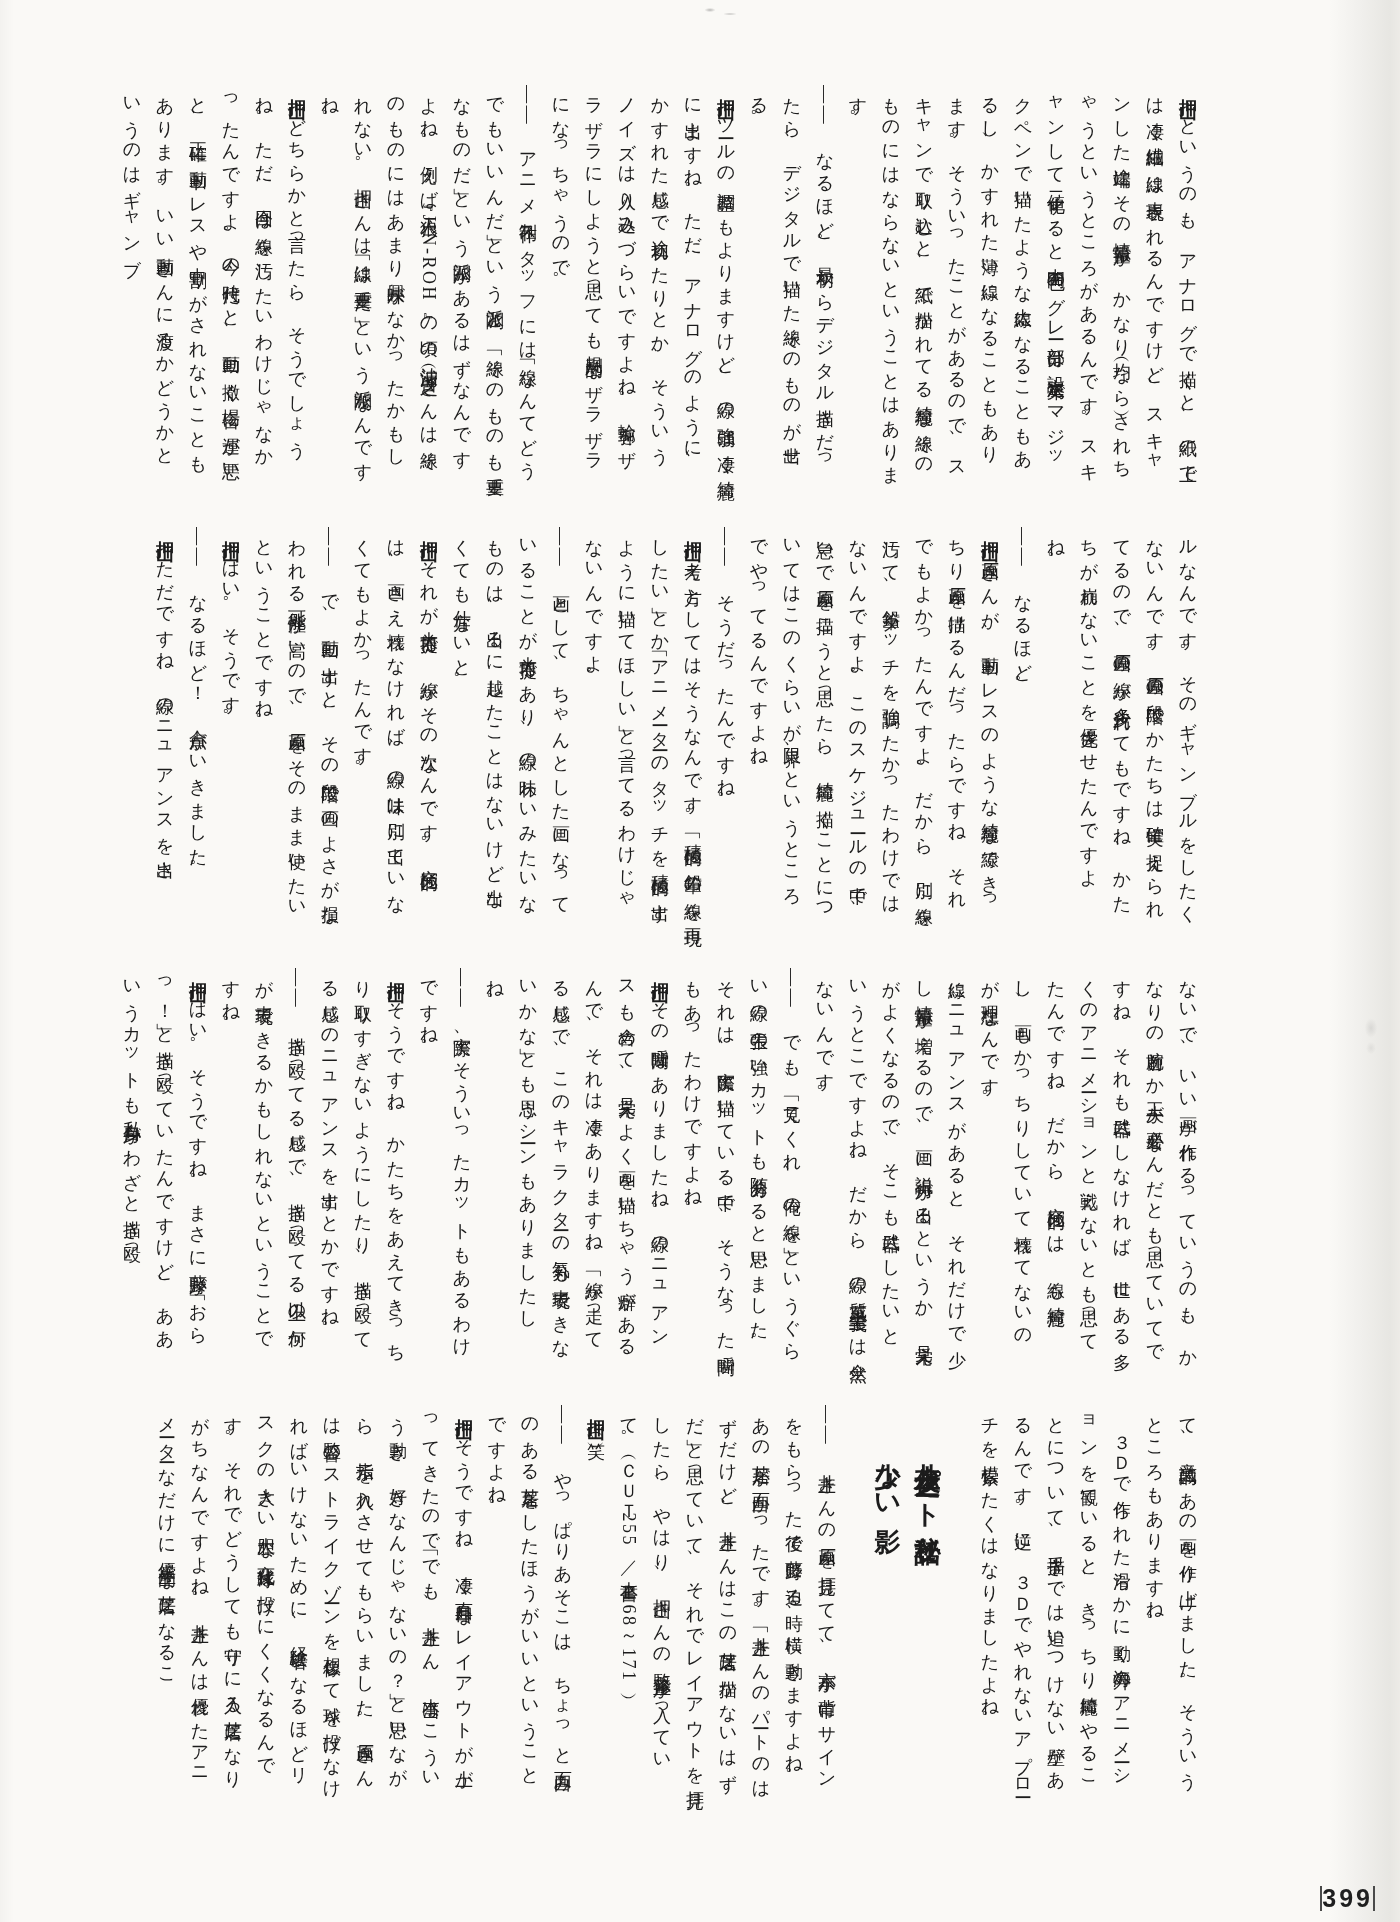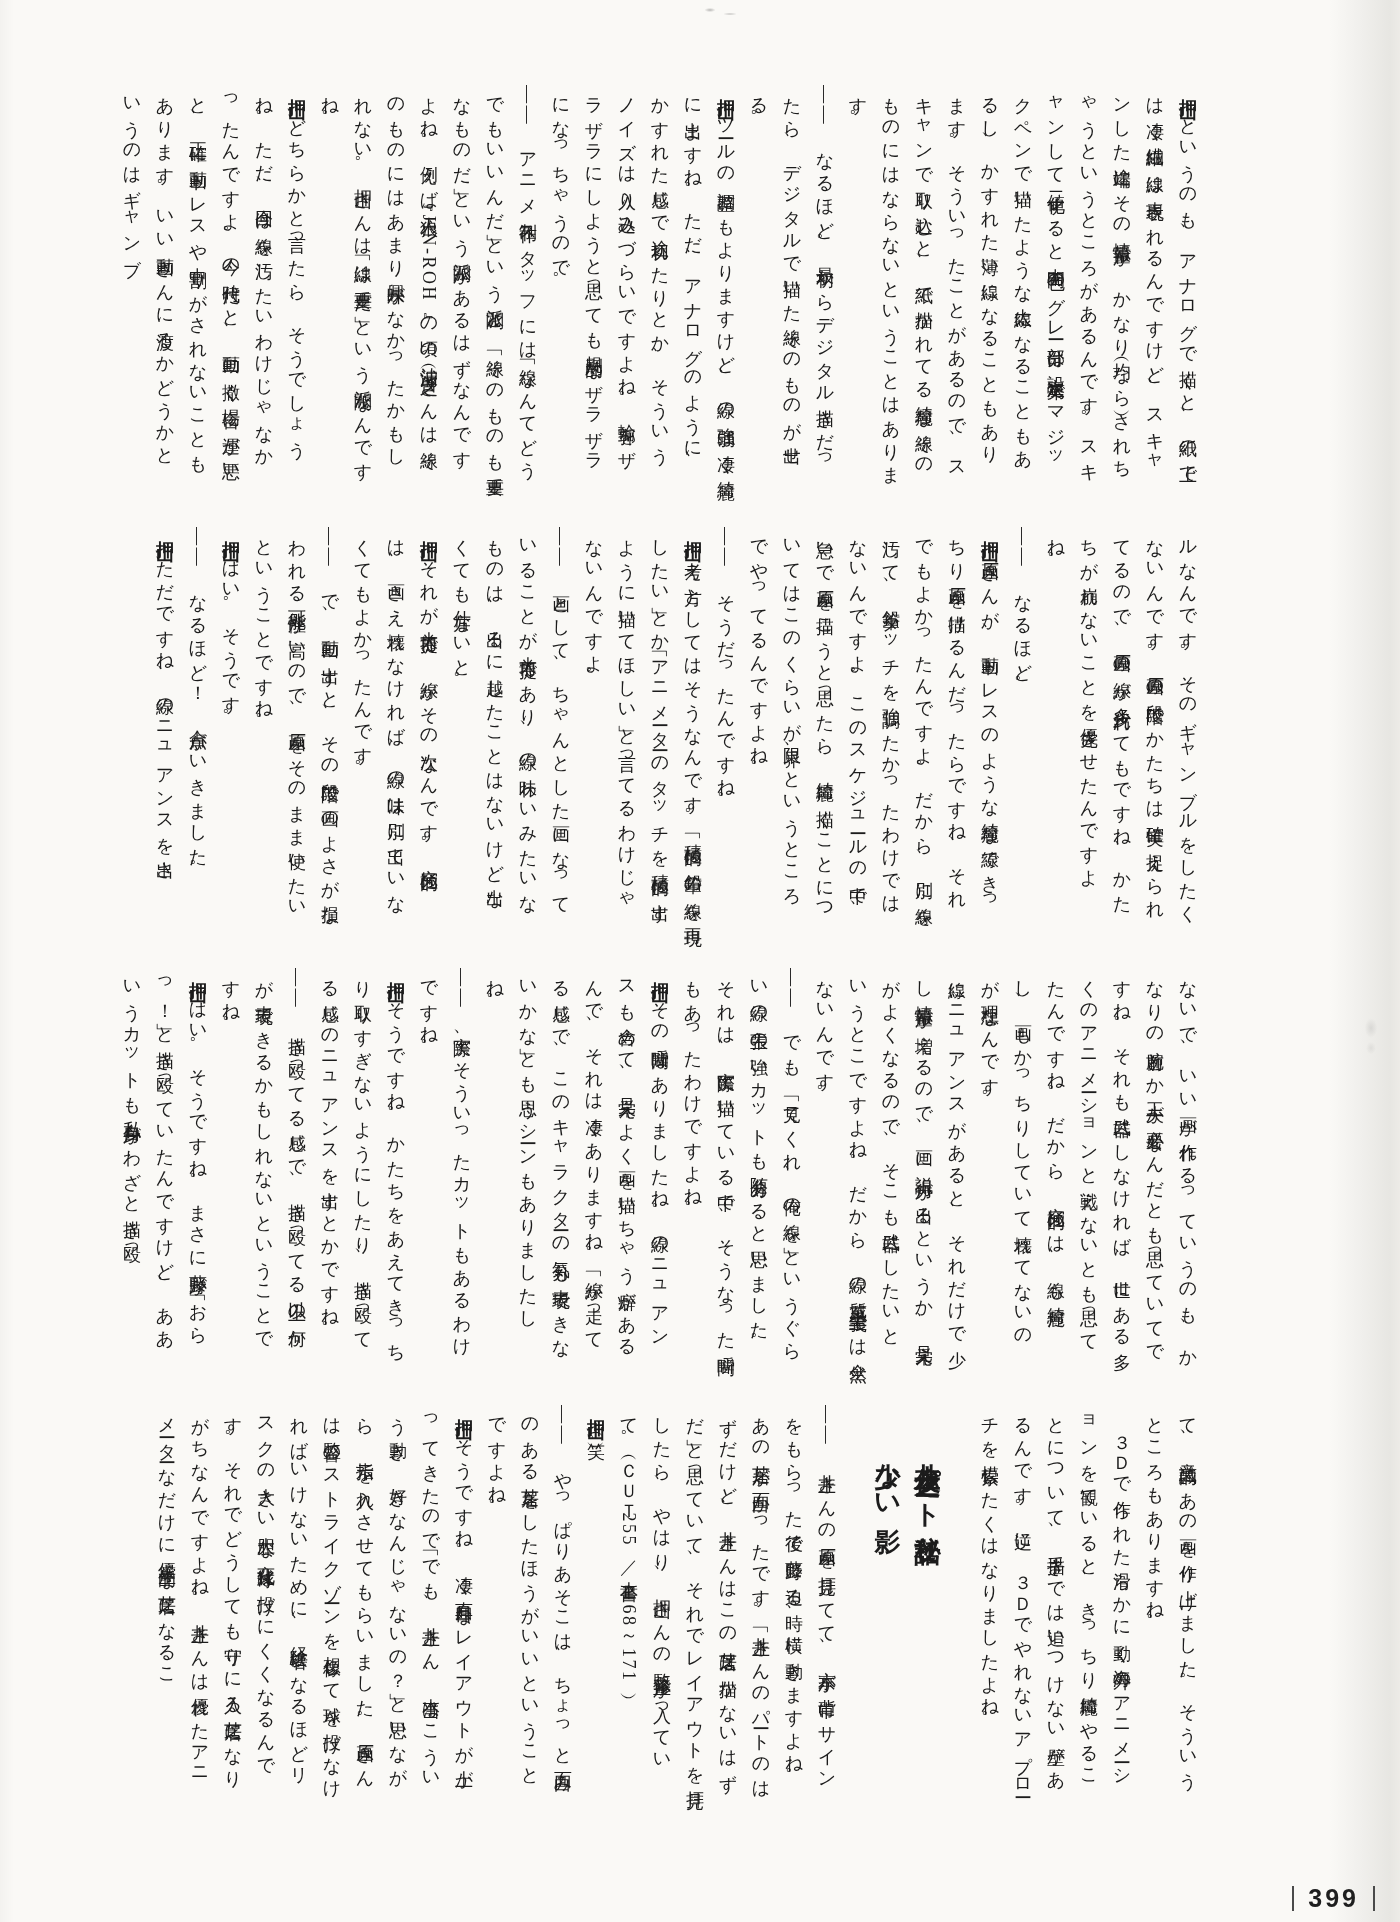--- a/index.html
+++ b/index.html
@@ -43,21 +43,21 @@
     padding-top:38px;
     font-size:26px;
     line-height:40px;
     letter-spacing:2px;
     font-weight:700;
   }
   h2.section-heading .hline{display:block;}
   .pagenum{
     position:absolute;
     right:25px;bottom:9px;
-    display:flex;align-items:center;gap:14px;
+    display:flex;align-items:center;gap:0;
     font-family:"Liberation Sans","DejaVu Sans",sans-serif;
     font-size:25px;font-weight:600;letter-spacing:3px;
     color:#1f1f1f;
   }
   .pagenum .bar{width:2px;height:25px;background:#4a4a4a;}
   .artifact{position:absolute;pointer-events:none;}
   .artifact.top-smudge{
     top:2px;left:700px;width:48px;height:18px;
     background:
       radial-gradient(ellipse 8px 3px at 10px 8px, rgba(60,60,60,.35), transparent 70%),

